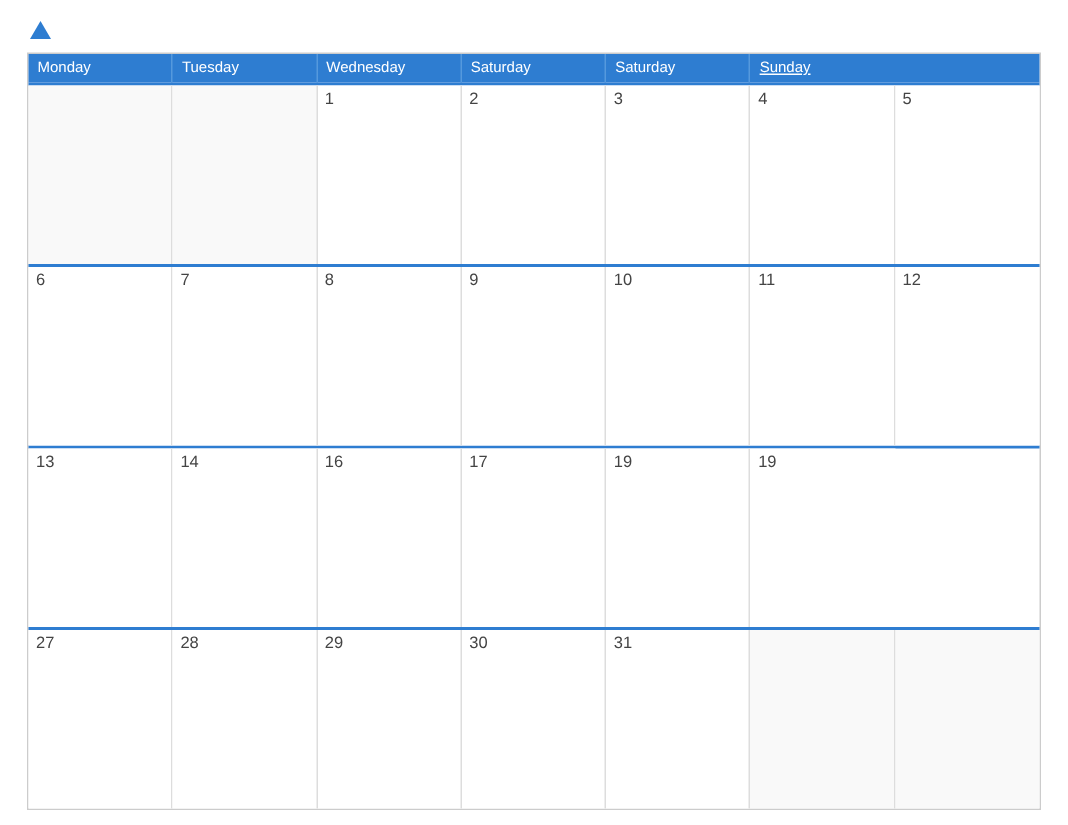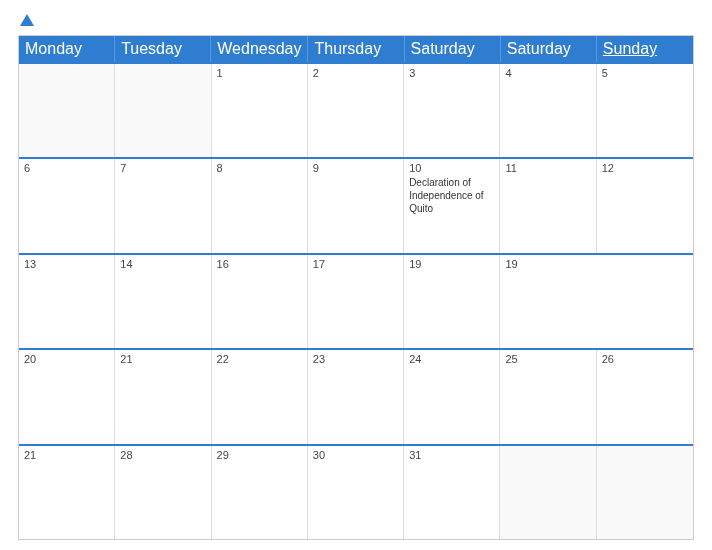--- a/index.html
+++ b/index.html
@@ -70,21 +70,21 @@
       border: 1px solid #ccc;
     }
     
     .day-headers {
       display: grid;
       grid-template-columns: repeat(7, 1fr);
       background: #2e7dd1;
     }
     .day-header {
       color: #fff;
-      font-size: 16px;
+      font-size: 10px;
       padding: 4px 6px;
       font-weight: normal;
       border-right: 1px solid #5599dd;
     }
     .day-header:last-child { border-right: none; text-decoration: underline; }
     
     .weeks {
       flex: 1;
       display: flex;
       flex-direction: column;
@@ -143,21 +143,20 @@
 
     <div class="country"></div>
   </div>
 
   <div class="calendar">
 
     <div class="day-headers">
     <div class="day-header">Monday</div>
         <div class="day-header">Tuesday</div>
         <div class="day-header">Wednesday</div>
-        <div class="day-header">Thursday</div>
         <div class="day-header">Saturday</div>
         <div class="day-header">Saturday</div>
         <div class="day-header">Sunday</div>
       </div>
 
     <div class="weeks">
     <div class="week-row">
           <div class="day-cell empty"></div>
           <div class="day-cell empty"></div>
           <div class="day-cell">
@@ -184,21 +183,20 @@
             <span class="day-num">7</span>
           </div>
           <div class="day-cell">
             <span class="day-num">8</span>
           </div>
           <div class="day-cell">
             <span class="day-num">9</span>
           </div>
           <div class="day-cell">
             <span class="day-num">10</span>
-            <div class="event-text">Declaration of Independence of Quito</div>
           </div>
           <div class="day-cell">
             <span class="day-num">11</span>
           </div>
           <div class="day-cell">
             <span class="day-num">12</span>
           </div>
         </div>
         <div class="week-row">
           <div class="day-cell">
@@ -215,44 +213,21 @@
           </div>
           <div class="day-cell">
             <span class="day-num">19</span>
           </div>
           <div class="day-cell">
             <span class="day-num">19</span>
           </div>
         </div>
         <div class="week-row">
           <div class="day-cell">
-            <span class="day-num">20</span>
-          </div>
-          <div class="day-cell">
-            <span class="day-num">21</span>
-          </div>
-          <div class="day-cell">
-            <span class="day-num">22</span>
-          </div>
-          <div class="day-cell">
-            <span class="day-num">23</span>
-          </div>
-          <div class="day-cell">
-            <span class="day-num">24</span>
-          </div>
-          <div class="day-cell">
-            <span class="day-num">25</span>
-          </div>
-          <div class="day-cell">
-            <span class="day-num">26</span>
-          </div>
-        </div>
-        <div class="week-row">
-          <div class="day-cell">
-            <span class="day-num">21</span>
+            <span class="day-num">27</span>
           </div>
           <div class="day-cell">
             <span class="day-num">28</span>
           </div>
           <div class="day-cell">
             <span class="day-num">29</span>
           </div>
           <div class="day-cell">
             <span class="day-num">30</span>
           </div>

